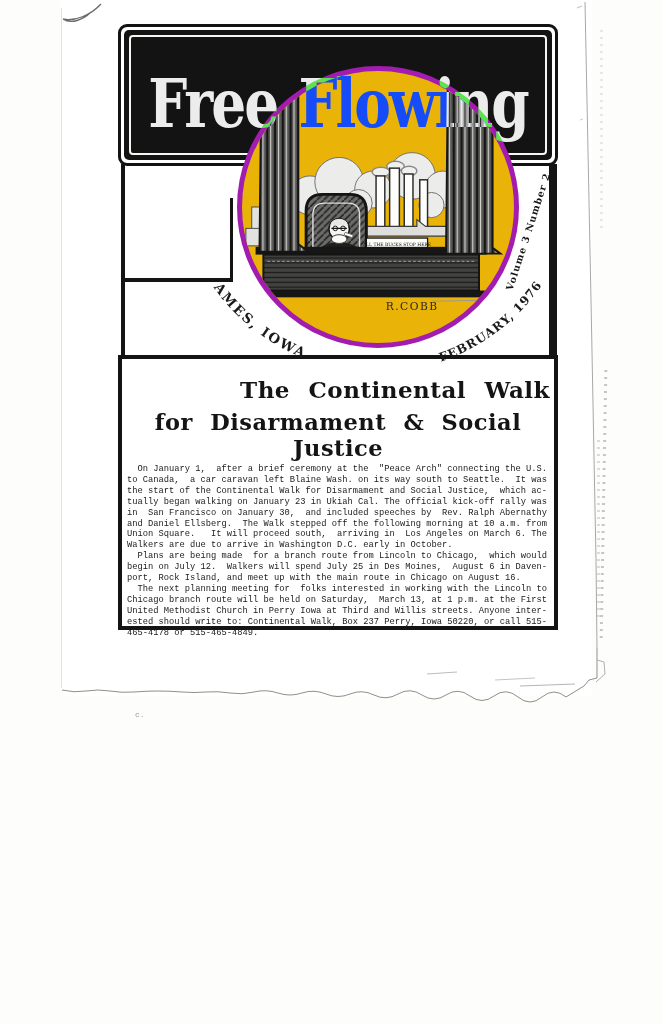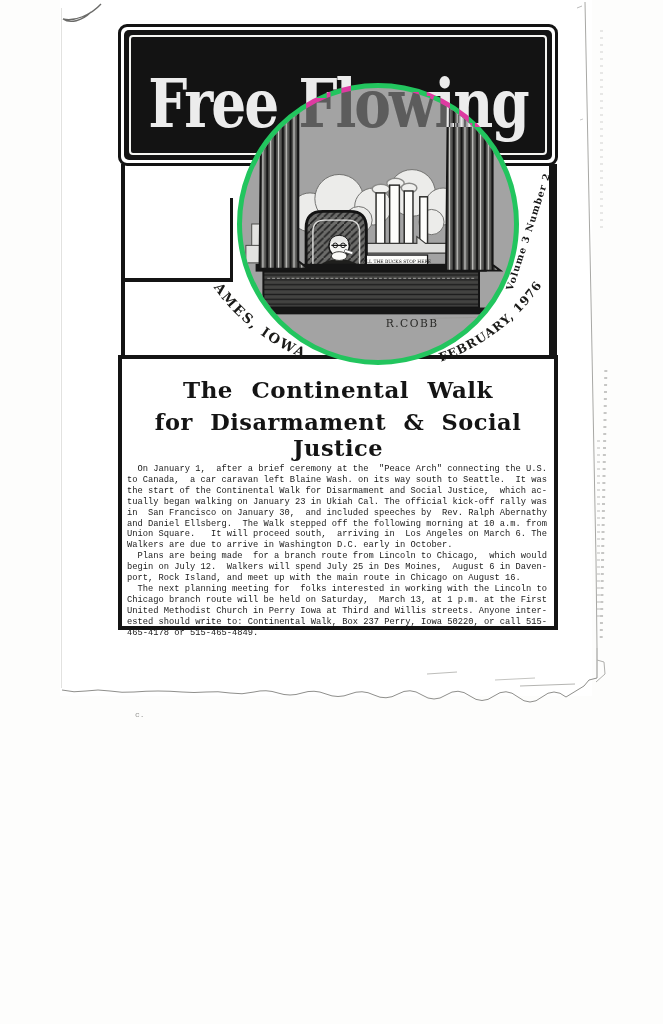--- a/index.html
+++ b/index.html
@@ -7,42 +7,42 @@
           font-family:"Liberation Sans",sans-serif;color:#141414;}
   .abs{position:absolute;}
   
   #paper{left:60px;top:0;width:532px;height:696px;background:#ffffff;}
   #paper-left-edge{left:61px;top:8px;width:1px;height:680px;background:#e2e2e0;}
   
   #masthead{left:118px;top:24px;width:440px;height:142px;border:3px solid #131313;border-radius:9px;padding:3px;background:#fff;box-sizing:border-box;z-index:1;}
   #masthead-inner{position:relative;width:100%;height:100%;background:#131313;border-radius:5px;}
   #masthead-etch{position:absolute;inset:5px;border:2px solid #f5f5f2;border-radius:4px;}
   
-  #circle{left:237px;top:83px;width:282px;height:282px;border-radius:50%;background:#a3a3a3;border:5px solid #22c55e;box-sizing:border-box;overflow:hidden;z-index:3;}
+  #circle{left:237px;top:66px;width:282px;height:282px;border-radius:50%;background:#eab308;border:5px solid #a21caf;box-sizing:border-box;overflow:hidden;z-index:3;}
   #circle svg{display:block;width:100%;height:100%;}
   
   #logo{left:122px;top:48px;width:432px;height:100px;z-index:4;text-align:center;
         font-family:"DejaVu Serif",serif;font-weight:bold;font-size:55px;letter-spacing:-2px;word-spacing:4px;
         color:#ffffff;mix-blend-mode:difference;transform:scaleY(1.22);transform-origin:top center;line-height:92px;}
   
   #inside-label{left:121px;top:157px;width:112px;height:27px;border:3px solid #141414;box-sizing:border-box;
         box-shadow:inset 0 0 0 2px #fff,inset 0 0 0 3px #141414;display:flex;align-items:center;justify-content:center;
         font-family:"DejaVu Serif",serif;font-weight:bold;font-size:16px;letter-spacing:2px;z-index:2;background:#fff;margin-top:44px;}
   #inside-box{left:121px;top:198px;width:112px;height:84px;border-left:4px solid #141414;border-right:3px solid #141414;border-bottom:4px solid #141414;box-sizing:border-box;background:#fff;z-index:2;}
   
   #rail-left{left:121px;top:164px;width:4px;height:192px;background:#141414;}
   #rail-right{left:549px;top:164px;width:8px;height:192px;background:#141414;z-index:2;}
   
   #volume{left:460px;top:226px;width:136px;text-align:center;transform:rotate(-72deg);
           font-family:"DejaVu Serif",serif;font-weight:bold;font-size:9.5px;letter-spacing:1px;z-index:4;}
   
   #arc-text{left:186px;top:240px;width:380px;height:140px;z-index:5;pointer-events:none;}
   
   #article{left:118px;top:355px;width:440px;height:275px;border:4px solid #141414;box-sizing:border-box;background:#fff;z-index:2;}
-  #title1{margin:17px 4px 2px 4px;text-align:center;font-family:"DejaVu Serif",serif;font-weight:bold;font-size:23px;word-spacing:10px;letter-spacing:0.5px;}
+  #title1{margin:17px 4px 2px 4px;text-align:right;font-family:"DejaVu Serif",serif;font-weight:bold;font-size:23px;word-spacing:10px;letter-spacing:0.5px;}
   #title2{margin:6px 2px 0 2px;text-align:center;font-family:"DejaVu Serif",serif;font-weight:bold;font-size:22.5px;word-spacing:9px;letter-spacing:0.5px;}
   #body-text{margin:3px 8px 0 5px;font-family:"Liberation Mono","DejaVu Sans Mono",monospace;font-size:8.75px;line-height:10.9px;white-space:pre;color:#1b1b1b;letter-spacing:0;}
   
   .speck-strip{width:3px;background-image:repeating-linear-gradient(180deg,#b4b4b2 0 2px,transparent 2px 7px);opacity:.75;}
   #margin-mark{left:135px;top:710px;font-size:8px;color:#9a9a98;font-family:"Liberation Mono",monospace;}
   svg text{font-family:"DejaVu Serif",serif;}
 </style>
 </head>
 <body>
 

